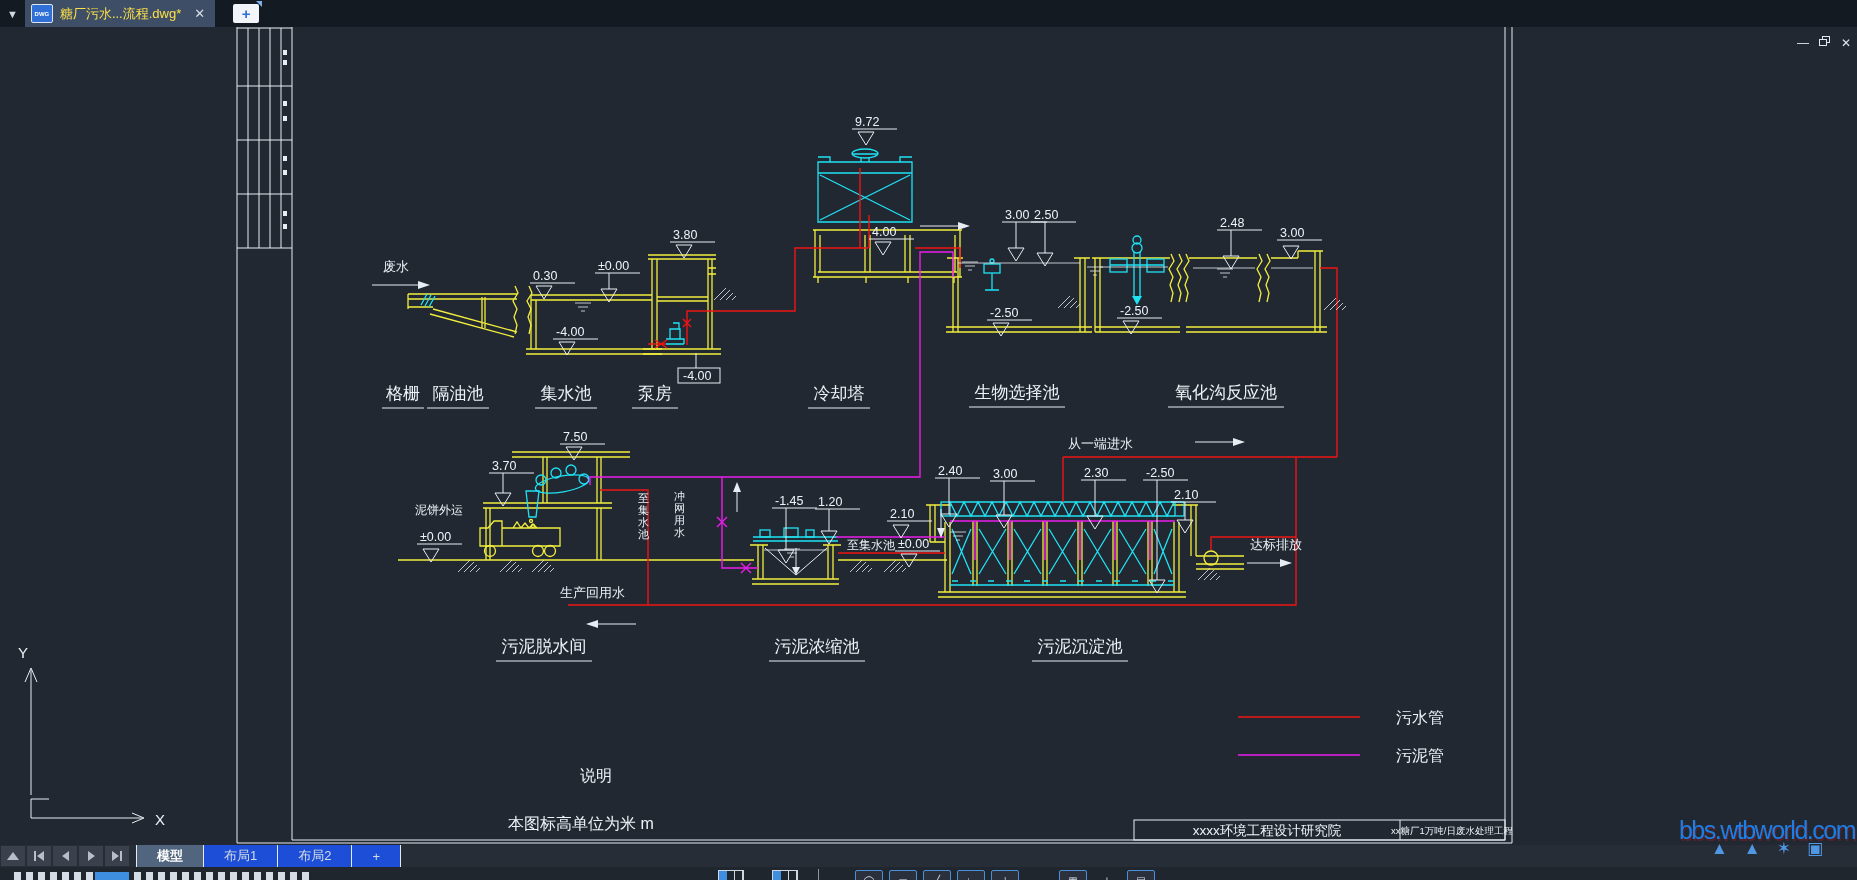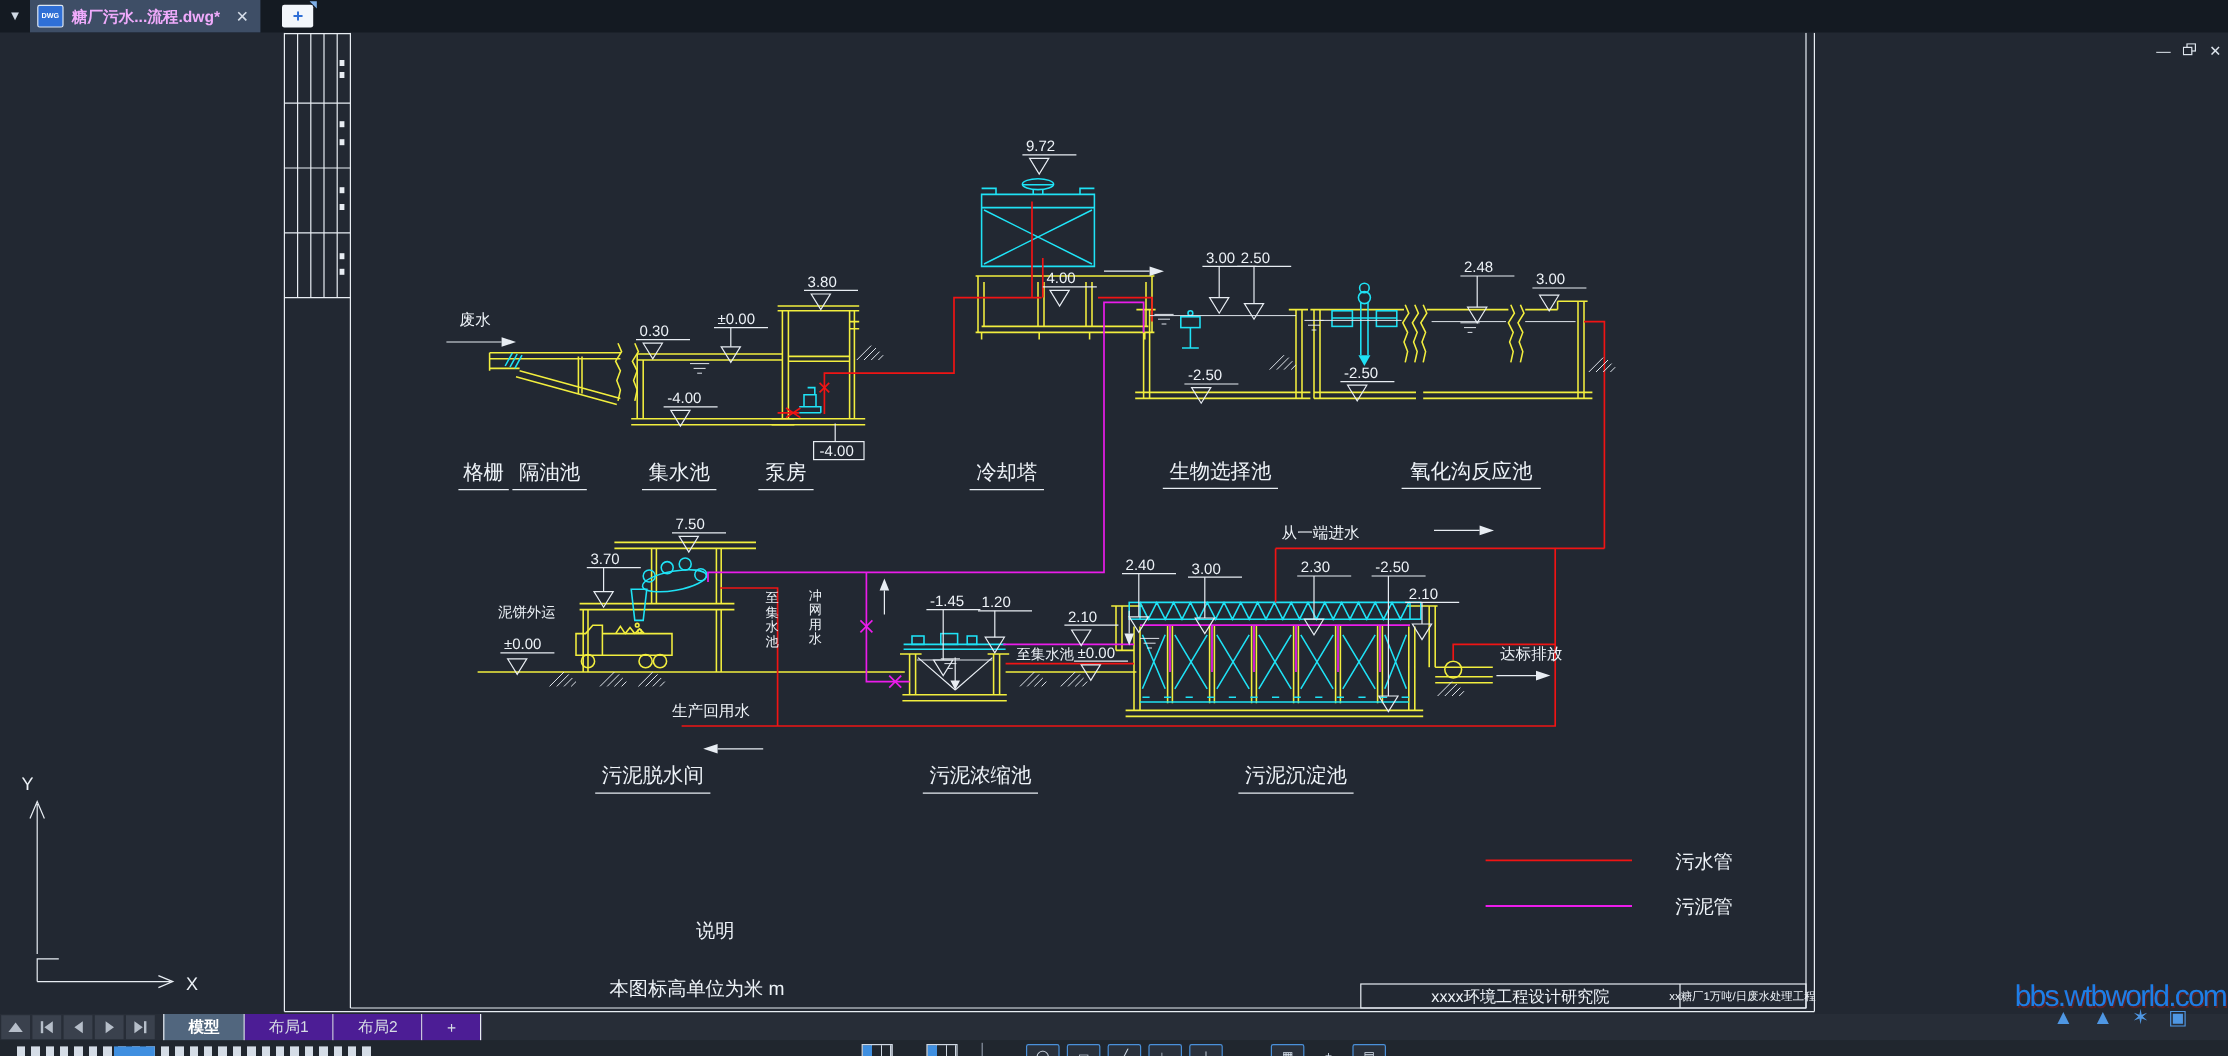--- a/index.html
+++ b/index.html
@@ -8,21 +8,21 @@
   .screen{position:absolute;inset:0;background:#222832;}
 
   
   .titlebar{position:absolute;left:0;top:0;width:1857px;height:27px;background:#141a22;
             display:flex;align-items:stretch;z-index:9;}
   .tb-dd{color:#cfd8e3;font-size:11px;display:flex;align-items:center;padding:0 7px;}
   .doctab{background:#3e4e66;display:flex;align-items:center;padding:0 10px 0 6px;gap:7px;cursor:default;}
   .dwgicon{width:20px;height:17px;background:#2f6fd6;border:1px solid #dce6f2;border-radius:2px;
            display:flex;align-items:center;justify-content:center;}
   .dwgicon i{font-style:normal;color:#fff;font-size:6px;font-weight:bold;letter-spacing:0;}
-  .doctitle{color:#f0abfc;font-size:13px;white-space:nowrap;font-weight:bold;}
+  .doctitle{color:#fde047;font-size:13px;white-space:nowrap;}
   .tabclose{color:#d5dde8;font-size:13px;padding-left:6px;}
   .tabgap{width:18px;}
   .newtab{display:flex;align-items:center;}
   .newtabbox{position:relative;width:26px;height:19px;background:#f2f6fb;border-radius:2px;
              display:flex;align-items:center;justify-content:center;color:#2f6fd6;
              font-size:15px;font-weight:bold;line-height:1;}
   .newtabbox i.fold{position:absolute;right:-3px;top:-3px;width:0;height:0;
              border-left:6px solid transparent;border-bottom:6px solid transparent;border-top:6px solid #7fb0e8;}
 
   
@@ -49,21 +49,21 @@
   
   .layoutbar{position:absolute;left:0;top:845px;width:1857px;height:22px;background:#272d37;
              display:flex;align-items:stretch;z-index:9;}
   .navbtn{width:24px;margin:1px 1px;background:#3a414d;display:flex;align-items:center;justify-content:center;gap:1px;}
   .t-up{width:0;height:0;border-left:6px solid transparent;border-right:6px solid transparent;border-bottom:8px solid #b6bec9;}
   .t-l{width:0;height:0;border-top:5px solid transparent;border-bottom:5px solid transparent;border-right:7px solid #b6bec9;}
   .t-r{width:0;height:0;border-top:5px solid transparent;border-bottom:5px solid transparent;border-left:7px solid #b6bec9;}
   .nbar{width:2px;height:10px;background:#b6bec9;}
   #ltabs{display:flex;align-items:stretch;margin-left:6px;}
   .ltab{padding:0 20px;display:flex;align-items:center;color:#d6dce4;font-size:13px;
-        background:#4c1d95;border-right:1px solid #e6ebf1;}
+        background:#1d4ed8;border-right:1px solid #e6ebf1;}
   .ltab:first-child{border-left:1px solid #e6ebf1;}
   .ltab.active{background:#51667e;color:#ffffff;font-weight:bold;}
 
   
   .statusbar{position:absolute;left:0;top:867px;width:1857px;height:13px;background:#20262e;overflow:hidden;z-index:9;}
   .coords-clip{position:absolute;left:14px;top:5px;width:300px;height:8px;
      background:repeating-linear-gradient(90deg,rgba(232,240,250,.9) 0 7px,rgba(232,240,250,0) 7px 12px);}
   .coords-blue{position:absolute;left:95px;top:5px;width:34px;height:8px;background:#3f8fe0;}
   .sgrid{position:absolute;top:3px;width:24px;height:16px;border:1px solid #cfd8e3;
      background:linear-gradient(90deg,#3f8fe0 0 8px,transparent 8px),

